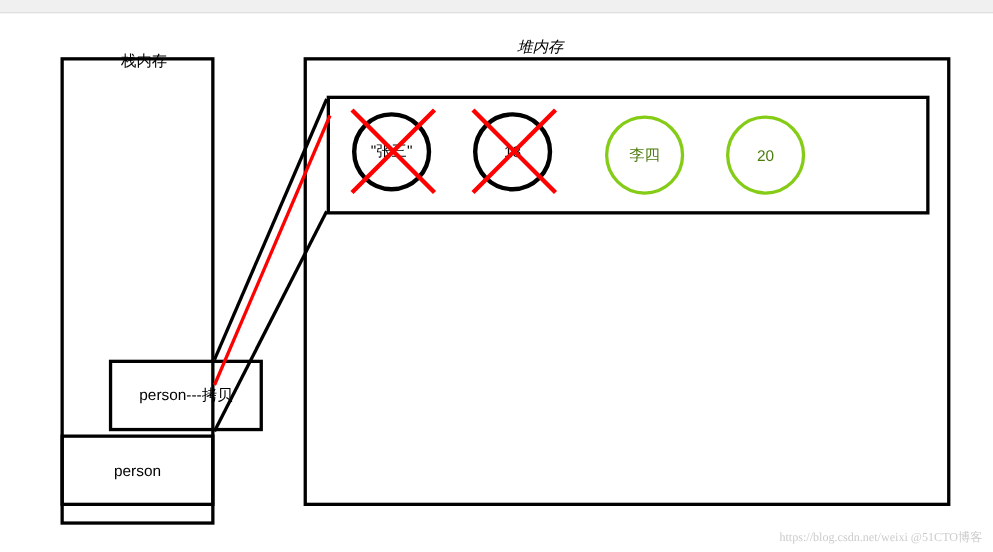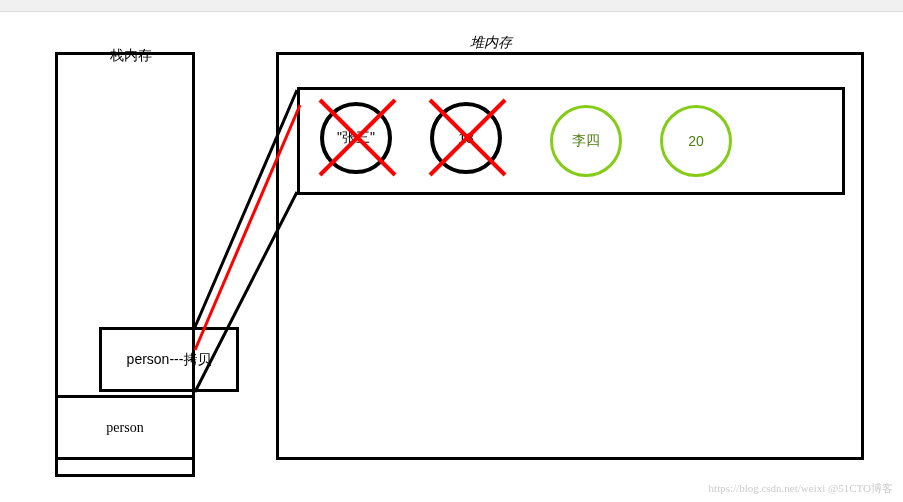--- a/index.html
+++ b/index.html
@@ -8,21 +8,21 @@
       height: 502px;
       background: #fff;
       position: relative;
       font-family: Arial, "Microsoft YaHei", sans-serif;
     }
     .top-bar { width:100%; height:12px; background:#f0f0f0; border-bottom:1px solid #ddd; }
     .stack-label { position:absolute; left:110px; top:35px; font-size:14px;margin-top:12px; }
     .heap-label { position:absolute; left:470px; top:34px; font-size:14px;font-style:italic; }
     .stack-box { position:absolute; left:55px; top:52px; width:140px; height:425px; border:3px solid #000; }
     .stack-slot1 { position:absolute; left:55px; top:327px; width:140px; height:65px; border:3px solid #000; display:flex; align-items:center; justify-content:center; font-size:14px;margin-left:44px; }
-    .stack-slot2 { position:absolute; left:55px; top:395px; width:140px; height:65px; border:3px solid #000; display:flex; align-items:center; justify-content:center; font-size:14px;font-family:Liberation Serif, serif; }
+    .stack-slot2 { position:absolute; left:55px; top:395px; width:140px; height:65px; border:3px solid #000; display:flex; align-items:center; justify-content:center; font-size:14px; }
     .heap-box { position:absolute; left:276px; top:52px; width:588px; height:408px; border:3px solid #000; }
     .inner-box { position:absolute; left:297px; top:87px; width:548px; height:108px; border:3px solid #000; }
     .circle { position:absolute; width:72px; height:72px; border-radius:50%; display:flex; align-items:center; justify-content:center; font-size:14px; }
     .c-black { border:4px solid #000; }
     .c-red { border:3px solid #84cc16; color:#4d7c0f; }
     svg.lines { position:absolute; left:0; top:0; width:903px; height:502px; pointer-events:none; }
     .watermark { position:absolute; right:10px; bottom:6px; font-size:11px; color:#ccc;font-family:Liberation Serif, serif; }
   </style>
 </head>
 <body>

